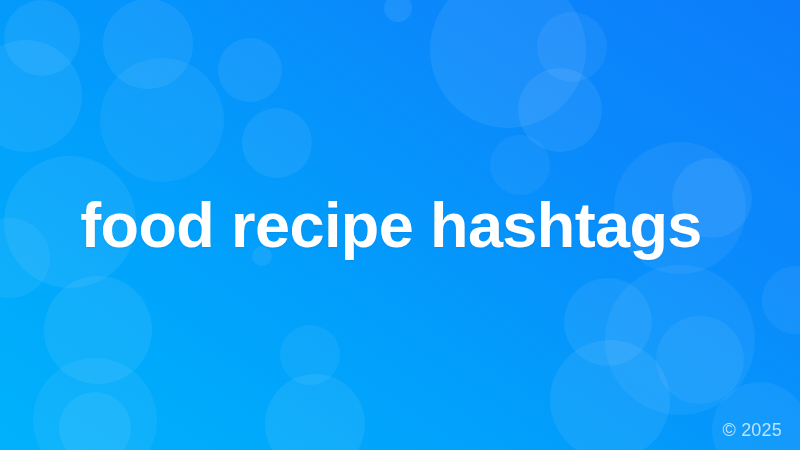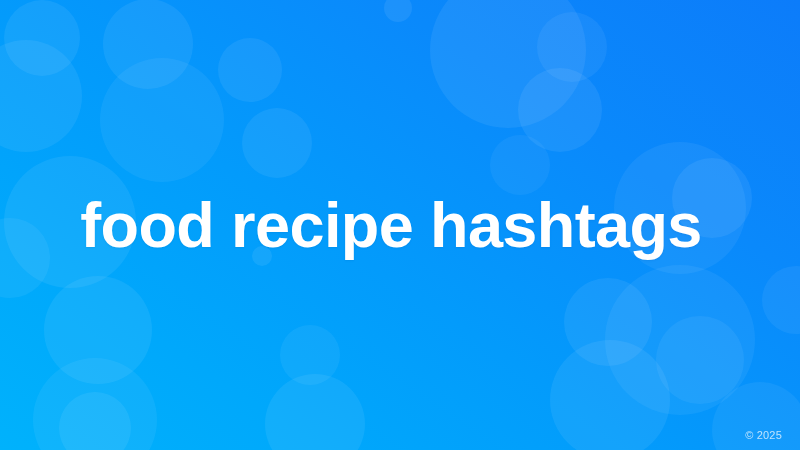--- a/index.html
+++ b/index.html
@@ -59,21 +59,21 @@
     white-space: nowrap;
     text-shadow: 0 1px 2px rgba(0, 60, 140, 0.10);
   }
 
   
   #copyright {
     position: absolute;
     right: 18px;
     bottom: 9px;
     font-family: "Liberation Sans", sans-serif;
-    font-size: 11px;
+    font-size: 18px;
     font-weight: 400;
     letter-spacing: 0.2px;
     color: rgba(255, 255, 255, 0.72);
     user-select: none;
   }
 </style>
 </head>
 <body>
 
 <div id="banner">

